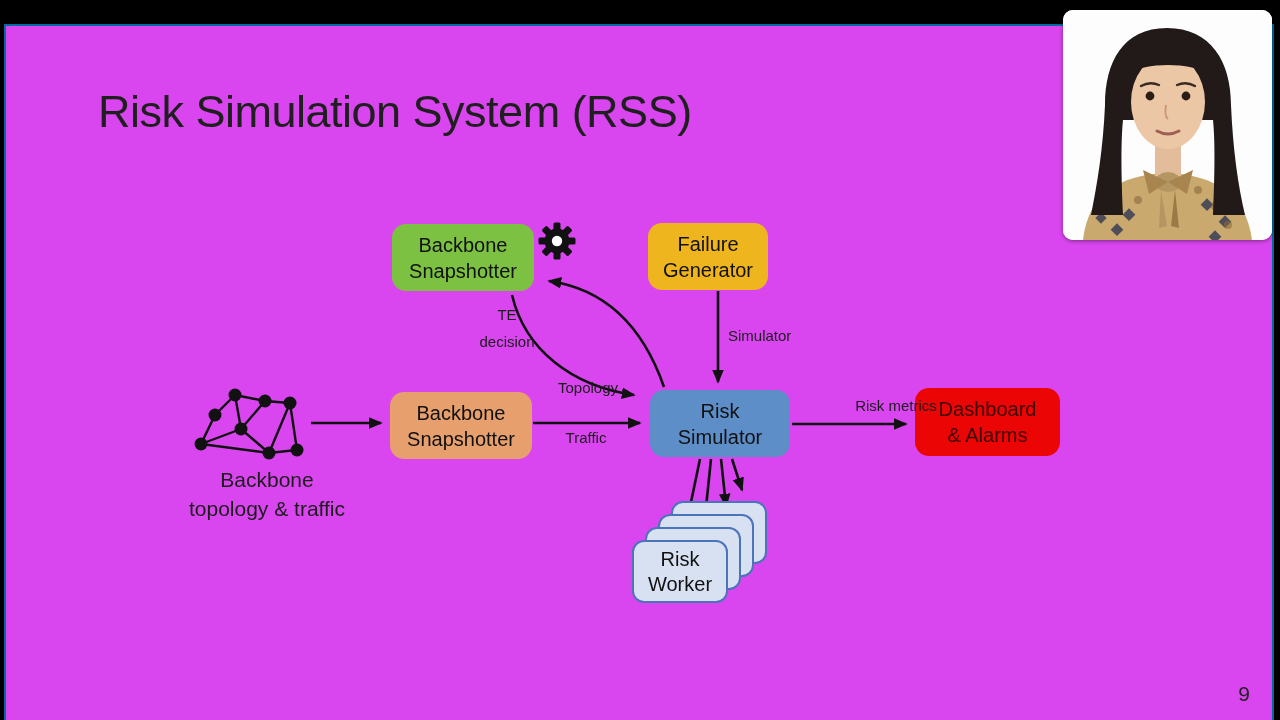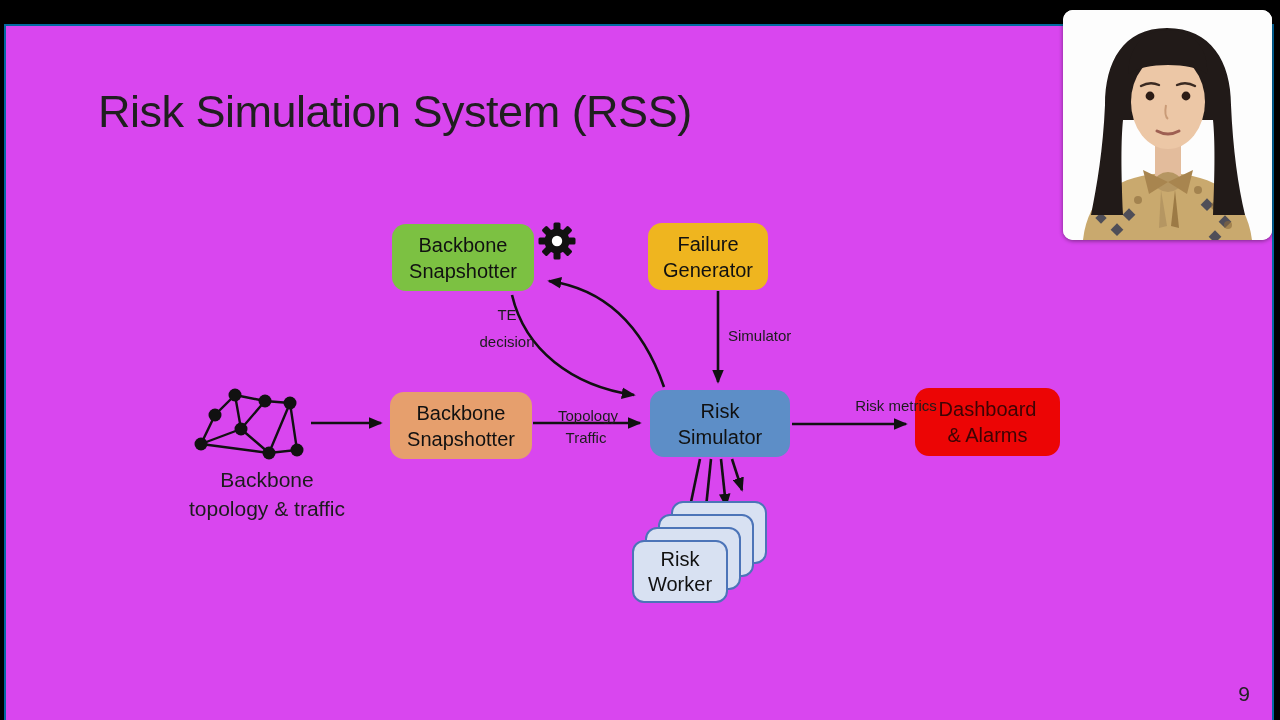--- a/index.html
+++ b/index.html
@@ -128,21 +128,21 @@
 <div class="worker-box" style="left: 671px; top: 501px; background-color: rgb(216, 225, 242); border-color: rgb(76, 116, 184);"></div>
 <div class="worker-box" style="left: 658px; top: 514px; background-color: rgb(216, 225, 242); border-color: rgb(76, 116, 184);"></div>
 <div class="worker-box" style="left: 645px; top: 527px; background-color: rgb(216, 225, 242); border-color: rgb(76, 116, 184);"></div>
 <div class="worker-box" style="left: 632px; top: 540px; background-color: rgb(216, 225, 242); color: rgb(17, 17, 17); border-color: rgb(76, 116, 184);">
   <span>Risk</span>
   <span>Worker</span>
 </div>
 
 <div class="abs edge-label center" style="left:507px;top:306px;">TE</div>
 <div class="abs edge-label center" style="left:507px;top:333px;">decision</div>
-<div class="abs edge-label center" style="left:588px;top:407px;">Topology</div>
+<div class="abs edge-label center" style="left:588px;top:379px;">Topology</div>
 <div class="abs edge-label center" style="left:586px;top:429px;">Traffic</div>
 <div class="abs edge-label" style="left:728px;top:327px;">Simulator</div>
 <div class="abs edge-label center" style="left:896px;top:397px;">Risk metrics</div>
 
 <div class="abs caption center" style="left:267px;top:468px;">Backbone</div>
 <div class="abs caption center" style="left:267px;top:497px;text-align:center;">topology &amp; traffic</div>
 
 <div class="abs webcam">
   <svg width="209" height="230" viewBox="0 0 209 230">
     <rect width="209" height="230" fill="#fdfdfd"></rect>

